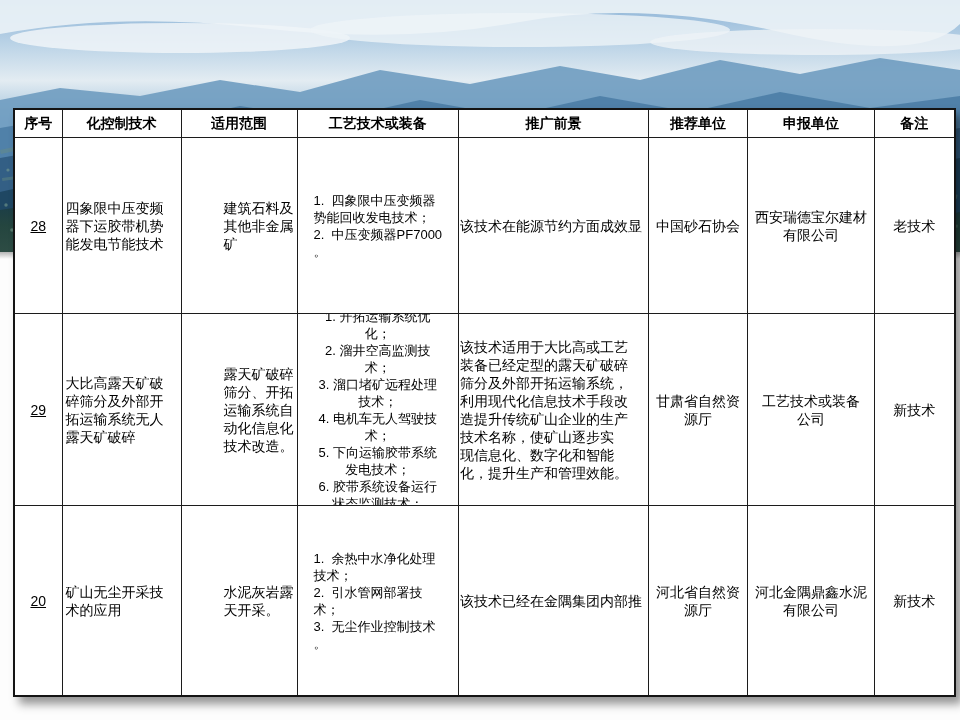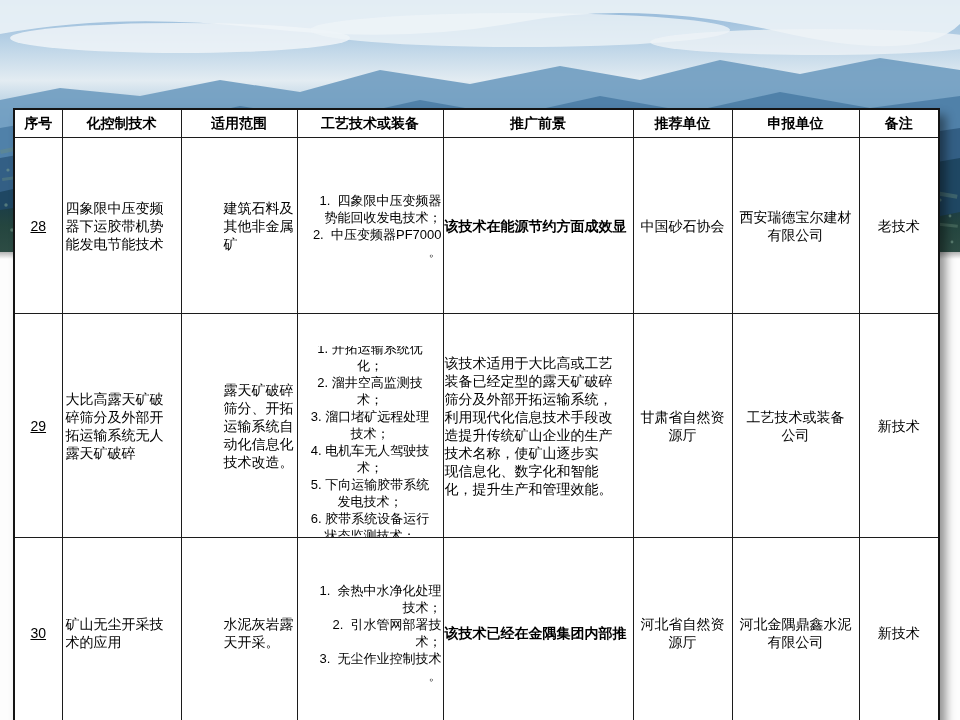--- a/index.html
+++ b/index.html
@@ -22,26 +22,26 @@
   }
   th,td { border:1px solid #1c1c1c; vertical-align:middle; overflow:hidden; }
   th { height:27px; padding:0 2px; font-size:14px; font-weight:bold; text-align:center; white-space:nowrap; }
   td { padding:0 3px; font-size:14px; line-height:18px; }
   tr.r28 td { height:175px; }
   tr.r29 td { height:191px; }
   tr.r30 td { height:189px; }
   .c-no     { text-align:center;text-decoration:underline; }
   .c-name   { text-align:left;  white-space:pre; }
   .c-scope  { text-align:left;  white-space:pre;padding-left:42px; }
-  .c-equip  { text-align:right; white-space:pre; font-size:13px; line-height:17px; padding:0 1px; }
+  .c-equip  { text-align:left; white-space:pre; font-size:13px; line-height:17px; padding:0 16px; }
   .c-prospect { text-align:left; white-space:pre; padding:0 1px; }
-  .c-prospect.oneline { white-space:pre; overflow:visible;font-weight:bold; }
+  .c-prospect.oneline { white-space:pre; overflow:visible; }
   .c-center { text-align:center; white-space:pre; }
   td.clip-cell { padding:0; }
-  .clipwrap { position:relative; height:191px; overflow:hidden;margin-top:32px; }
+  .clipwrap { position:relative; height:191px; overflow:hidden; }
   .clipinner {
     position:absolute; left:0; right:0; top:50%; transform:translateY(-50%);
     text-align:center; white-space:pre; font-size:13px; line-height:17px;
   }
 </style>
 </head>
 <body>
 
 <div class="slide">
 
@@ -171,21 +171,21 @@
 技术名称，使矿山逐步实
 现信息化、数字化和智能
 化，提升生产和管理效能。</td>
         <td class="c-center">甘肃省自然资
 源厅</td>
         <td class="c-center">工艺技术或装备
 公司</td>
         <td class="c-center">新技术</td>
       </tr>
       <tr class="r30">
-        <td class="c-no">30</td>
+        <td class="c-no">20</td>
         <td class="c-name">矿山无尘开采技
 术的应用</td>
         <td class="c-scope">水泥灰岩露
 天开采。</td>
         <td class="c-equip">1.  余热中水净化处理
 技术；
 2.  引水管网部署技
 术；
 3.  无尘作业控制技术
 。</td>

